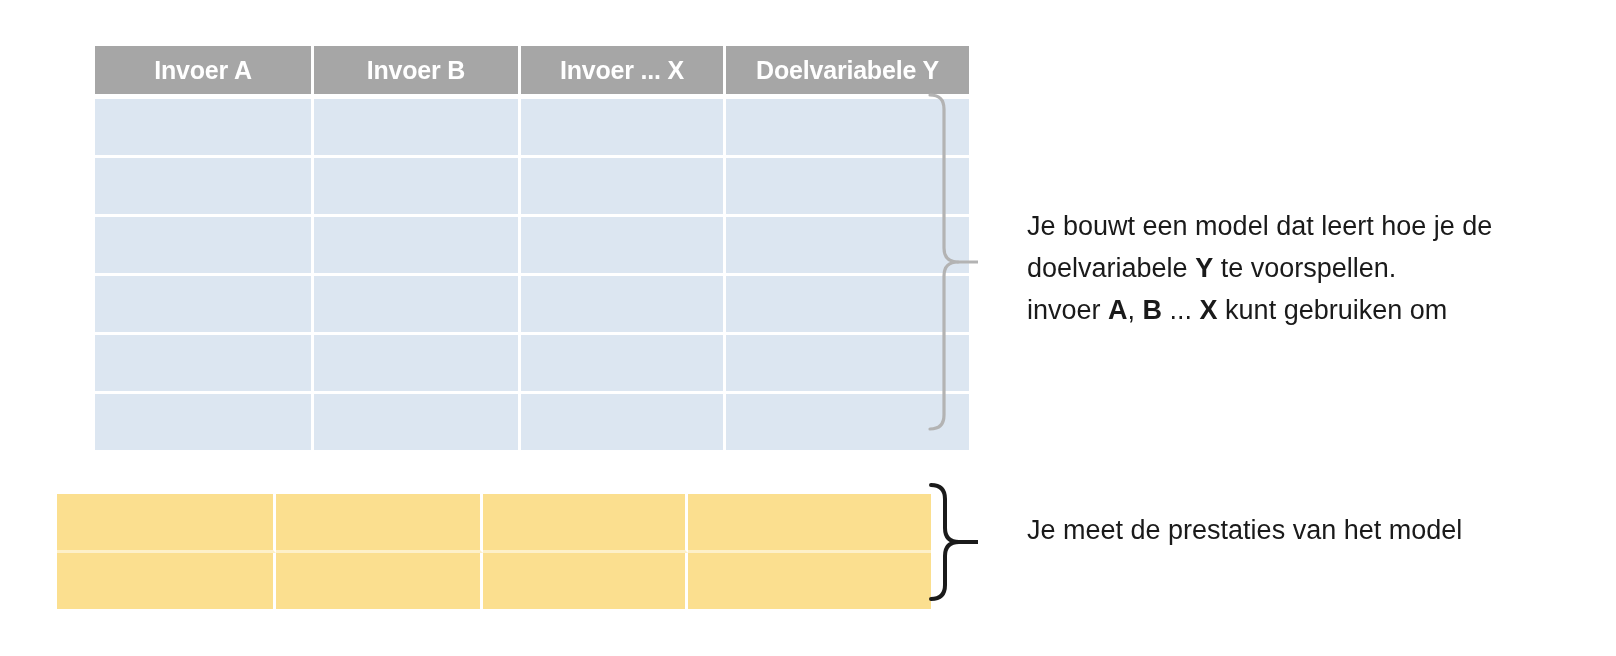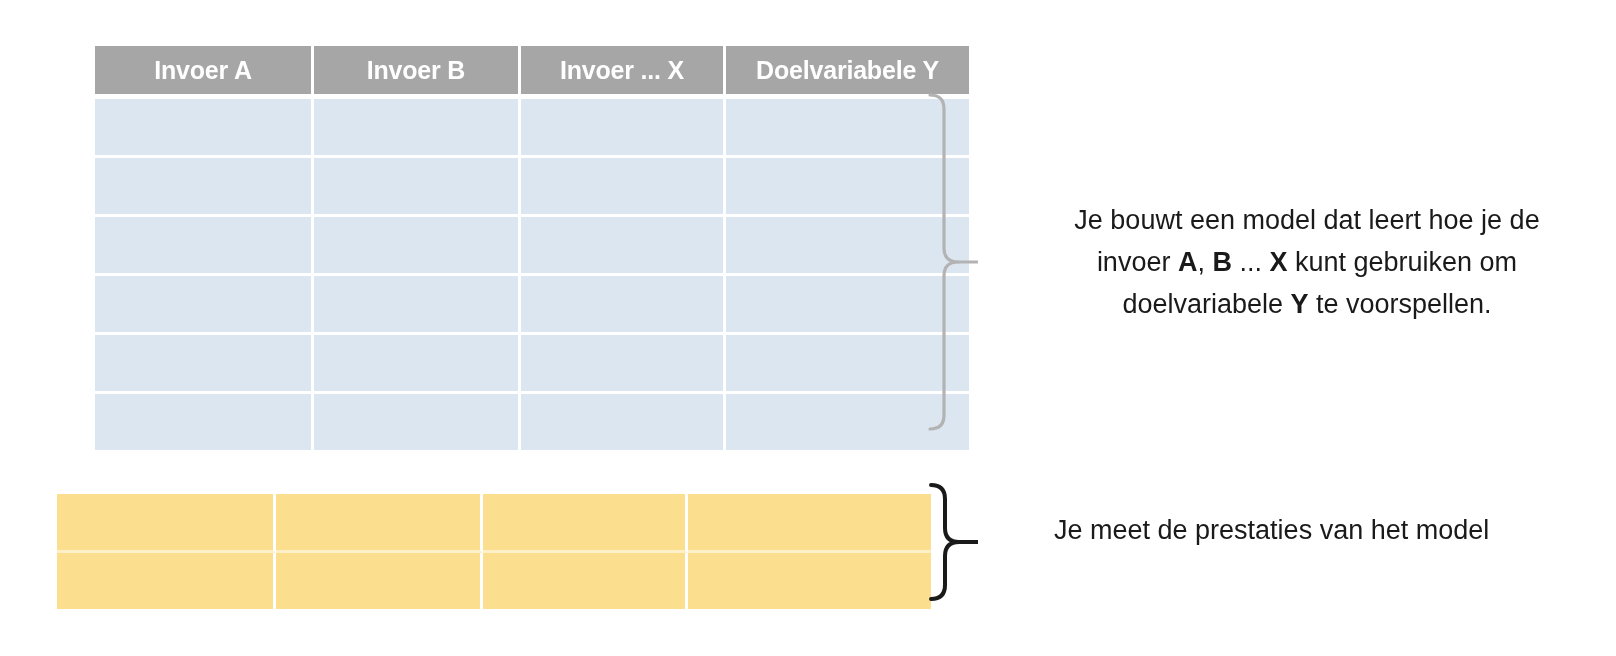--- a/index.html
+++ b/index.html
@@ -107,26 +107,25 @@
   
   .annotation {
     position: absolute;
     color: #1a1a1a;
     font-size: 27px;
     line-height: 42px;
     font-weight: normal;
   }
   #training-annotation {
     left: 1027px;
-    top: 199px;
+    top: 205px;
     width: 560px;
-    text-align: center;
   }
   #test-annotation {
-    left: 1054px;
+    left: 1027px;
     top: 509px;
     width: 540px;
   }
   .annotation b {
     font-weight: bold;
   }
   .annotation .line {
     display: block;
     white-space: nowrap;
   }
@@ -191,24 +190,24 @@
   <svg class="brace" id="training-brace" viewBox="0 0 50 340">
     <path d="M 2 3 Q 16 3 16 17 L 16 156 Q 16 170 30 170 Q 16 170 16 184 L 16 323 Q 16 337 2 337" fill="none" stroke="#b3b3b3" stroke-width="3.2" stroke-linecap="round" stroke-linejoin="round"></path>
     <line x1="30" y1="170" x2="50" y2="170" stroke="#b3b3b3" stroke-width="3.2" stroke-linecap="round"></line>
   </svg>
 
   <div class="annotation" id="training-annotation">
     <span class="line">
       <span class="tk">Je bouwt een model dat leert hoe je de</span>
     </span>
     <span class="line">
+      <span class="tk">doelvariabele </span><b class="tk">Y</b><span class="tk"> te voorspellen.</span>
+    </span>
+    <span class="line">
       <span class="tk">invoer </span><b class="tk">A</b><span class="tk">, </span><b class="tk">B</b><span class="tk"> ... </span><b class="tk">X</b><span class="tk"> kunt gebruiken om</span>
-    </span>
-    <span class="line">
-      <span class="tk">doelvariabele </span><b class="tk">Y</b><span class="tk"> te voorspellen.</span>
     </span>
   </div>
 
   <table class="data-table" id="test-table">
     <tbody>
       <tr>
         <td class="col-a"></td>
         <td class="col-b"></td>
         <td class="col-x"></td>
         <td class="col-y"></td>

